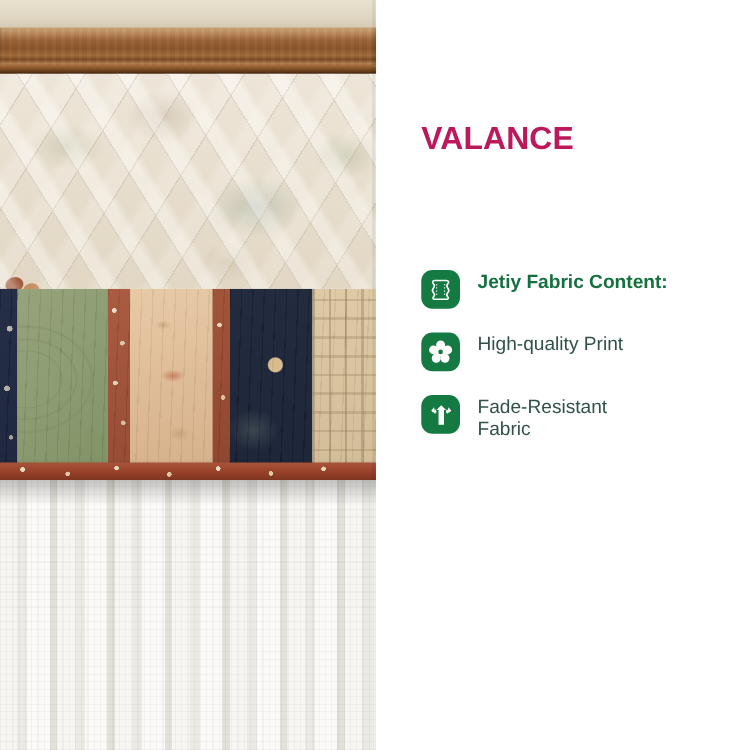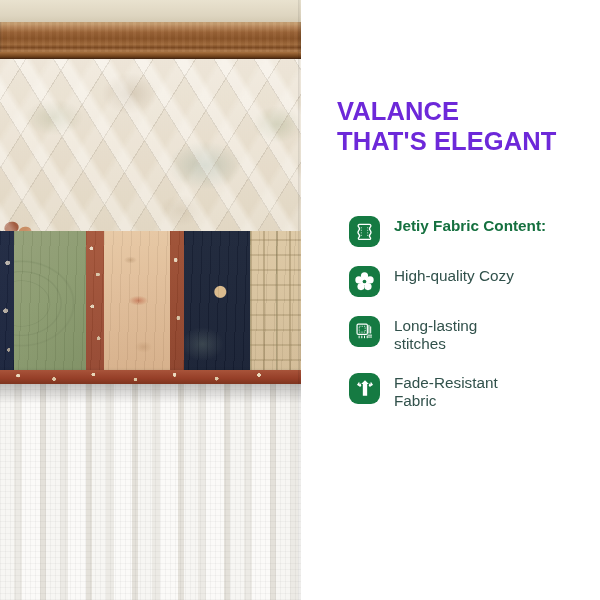--- a/index.html
+++ b/index.html
@@ -186,26 +186,26 @@
     background:linear-gradient(90deg, rgba(0,0,0,.10), rgba(255,255,255,0));
   }
 
   
   .content{
     position:absolute;left:301px;top:0;width:299px;height:600px;background:#fff;
   }
   .headline{
     position:absolute;left:36px;top:96px;width:250px;
     font-size:25.5px;line-height:1.19;font-weight:700;
-    letter-spacing:.1px;color:#6d28d9;text-transform:uppercase;
+    letter-spacing:.1px;color:#be185d;text-transform:uppercase;
   }
   .headline div{white-space:nowrap;}
 
   .features{
-    position:absolute;left:48px;top:215px;width:252px;
+    position:absolute;left:36px;top:215px;width:252px;
   }
   .feature{
     display:flex;align-items:flex-start;margin-bottom:18px;
   }
   .feature:last-child{margin-bottom:10px;}
   .ficon{
     flex:0 0 auto;width:31px;height:31px;border-radius:9px;
     background:#157a42;
     display:flex;align-items:center;justify-content:center;
     margin-right:14px;margin-top:1px;
@@ -243,21 +243,20 @@
 
     <div class="binding"></div>
     <div class="curtain"></div>
     <div class="photo-edge"></div>
   </div>
 
   <div class="content">
 
     <div class="headline">
       <div>VALANCE</div>
-      <div>THAT'S ELEGANT</div>
     </div>
 
     <div class="features">
 
       <div class="feature">
         <span class="ficon">
           <svg width="19" height="19" viewBox="0 0 24 24">
             <path d="M6 3 C4 3 3.2 5 4.6 6.2 C6 7.4 6 9 4.8 10.6 C3.4 12.4 3.4 14 4.8 15.4 C6 16.6 6 18.4 4.8 19.6 C3.6 20.8 4.4 22 6 22 L18 22 C19.6 22 20.4 20.8 19.2 19.6 C18 18.4 18 16.6 19.2 15.4 C20.6 14 20.6 12.4 19.2 10.6 C18 9 18 7.4 19.4 6.2 C20.8 5 20 3 18 3 Z" fill="none" stroke="#ffffff" stroke-width="1.6" stroke-linejoin="round"></path>
             <path d="M8 6.6 L8 18.4 M16 6.6 L16 18.4" fill="none" stroke="#ffffff" stroke-width="1" stroke-dasharray="1.4 1.8" opacity=".95"></path>
           </svg>
@@ -276,38 +275,24 @@
               <circle cx="18.4" cy="10.2" r="4.1"></circle>
               <circle cx="16" cy="17.8" r="4.1"></circle>
               <circle cx="8" cy="17.8" r="4.1"></circle>
               <circle cx="5.6" cy="10.2" r="4.1"></circle>
               <circle cx="12" cy="12" r="4.4"></circle>
             </g>
             <circle cx="12" cy="12" r="2.1" fill="#157a42"></circle>
           </svg>
         </span>
         <div class="ftext">
-          <span>High-quality Cozy</span>
+          <span>High-quality Print</span>
         </div>
       </div>
 
-      <div class="feature">
-        <span class="ficon">
-          <svg width="19" height="19" viewBox="0 0 24 24">
-            <rect x="2.6" y="2.6" width="13" height="13" rx="1.4" fill="none" stroke="#ffffff" stroke-width="1.5"></rect>
-            <rect x="5.4" y="5.4" width="7.4" height="7.4" fill="none" stroke="#ffffff" stroke-width="1" stroke-dasharray="1.5 1.5"></rect>
-            <path d="M17.6 4.2 L17.6 14 M19.8 6 L19.8 14 M15.4 17.6 L15.4 19.8 M12 17.6 L12 19.8 M8.6 17.6 L8.6 19.8 M5.2 17.6 L5.2 19.8" stroke="#ffffff" stroke-width="1.3" fill="none" stroke-linecap="round"></path>
-            <path d="M16.4 16.6 L21 16.6 M16.4 19 L21 19" stroke="#ffffff" stroke-width="1.2" fill="none" stroke-linecap="round"></path>
-          </svg>
-        </span>
-        <div class="ftext">
-          <span>Long-lasting</span><br>
-          <span>stitches</span>
-        </div>
-      </div>
 
       <div class="feature">
         <span class="ficon">
           <svg width="20" height="20" viewBox="0 0 24 24">
             <path d="M12 2.6 L7.4 7.2 L9.4 7.2 L9.4 21.4 L14.6 21.4 L14.6 7.2 L16.6 7.2 Z" fill="#ffffff"></path>
             <path d="M5 4.6 L2.4 8 L4.2 9.6 L5.8 8 Z" fill="#ffffff"></path>
             <path d="M19 4.6 L21.6 8 L19.8 9.6 L18.2 8 Z" fill="#ffffff"></path>
             <path d="M6.6 6.4 L4.4 9.2 L6 10.8 L7.6 9.2 Z" fill="#ffffff"></path>
             <path d="M17.4 6.4 L19.6 9.2 L18 10.8 L16.4 9.2 Z" fill="#ffffff"></path>
           </svg>

